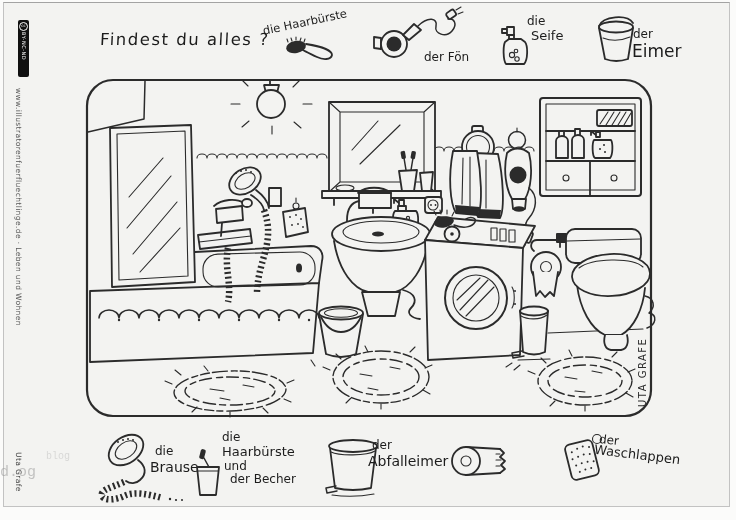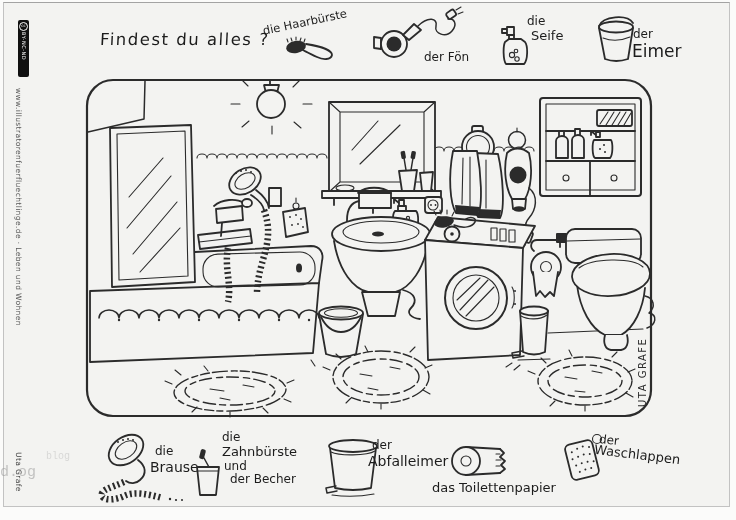--- a/index.html
+++ b/index.html
@@ -320,42 +320,41 @@
   <div class="hw vlab" style="left:155px;top:444px">die</div>
   <div class="hw" style="left:150px;top:459px;font-size:14px">Brause</div>
 
   <svg style="left:190px;top:447px" width="36" height="52" viewBox="0 0 36 52">
     <rect class="fillink" x="10" y="2" width="5" height="10" rx="2" transform="rotate(15 12 7)"></rect>
     <path class="mid" d="M14,11 L20,22"></path>
     <path class="obj" d="M7,20 L29,20 L26,48 L10,48 Z"></path>
     <path class="thin" d="M8,24 L28,24"></path>
   </svg>
   <div class="hw vlab" style="left:222px;top:430px">die</div>
-  <div class="hw" style="left:222px;top:444px;font-size:13px">Zahnbürste</div>
+  <div class="hw" style="left:222px;top:444px;font-size:13px">Haarbürste</div>
   <div class="hw vlab" style="left:224px;top:459px">und</div>
   <div class="hw" style="left:230px;top:472px;font-size:12px">der Becher</div>
 
   <svg style="left:322px;top:436px" width="64" height="62" viewBox="0 0 64 62">
     <path class="obj" d="M8,12 L13,52 Q31,56 49,52 L54,12"></path>
     <ellipse class="obj" cx="31" cy="10" rx="24" ry="6"></ellipse>
     <path class="thin" d="M9,16 C17,20 45,20 53,15"></path>
     <path class="mid" d="M14,50 L4,52 L5,57 L15,55"></path>
     <path class="thin" d="M10,59 Q31,62 52,58"></path>
   </svg>
   <div class="hw vlab" style="left:372px;top:438px">der</div>
   <div class="hw" style="left:368px;top:453px;font-size:14px">Abfalleimer</div>
 
   <svg style="left:450px;top:444px" width="74" height="44" viewBox="0 0 74 44">
     <path class="ink" d="M16,3 L50,5 M16,31 L50,29"></path>
     <path class="ink" d="M50,5 L54,9 L50,13 L55,17 L51,21 L55,25 L50,29"></path>
     <path class="thin" d="M46,10 L50,10 M46,16 L51,16 M46,22 L50,22"></path>
     <circle class="obj" cx="16" cy="17" r="14"></circle>
     <circle class="thin" cx="16" cy="17" r="5"></circle>
   </svg>
-  <div class="hw" style="left:432px;top:480px;font-size:13px">das Toilettenpapier</div>
 
   <svg style="left:560px;top:430px" width="48" height="56" viewBox="0 0 48 56">
     <circle class="thin" cx="37" cy="9" r="4.5"></circle>
     <rect class="obj" x="8" y="12" width="28" height="36" rx="5" transform="rotate(-14 22 30)"></rect>
     <g transform="rotate(-14 22 30)">
       <circle class="fillink" cx="14" cy="20" r="1"></circle>
         <circle class="fillink" cx="20" cy="18" r="1"></circle>
         <circle class="fillink" cx="26" cy="17" r="1"></circle>
         <circle class="fillink" cx="32" cy="19" r="1"></circle>
       <circle class="fillink" cx="13" cy="27" r="1"></circle>

